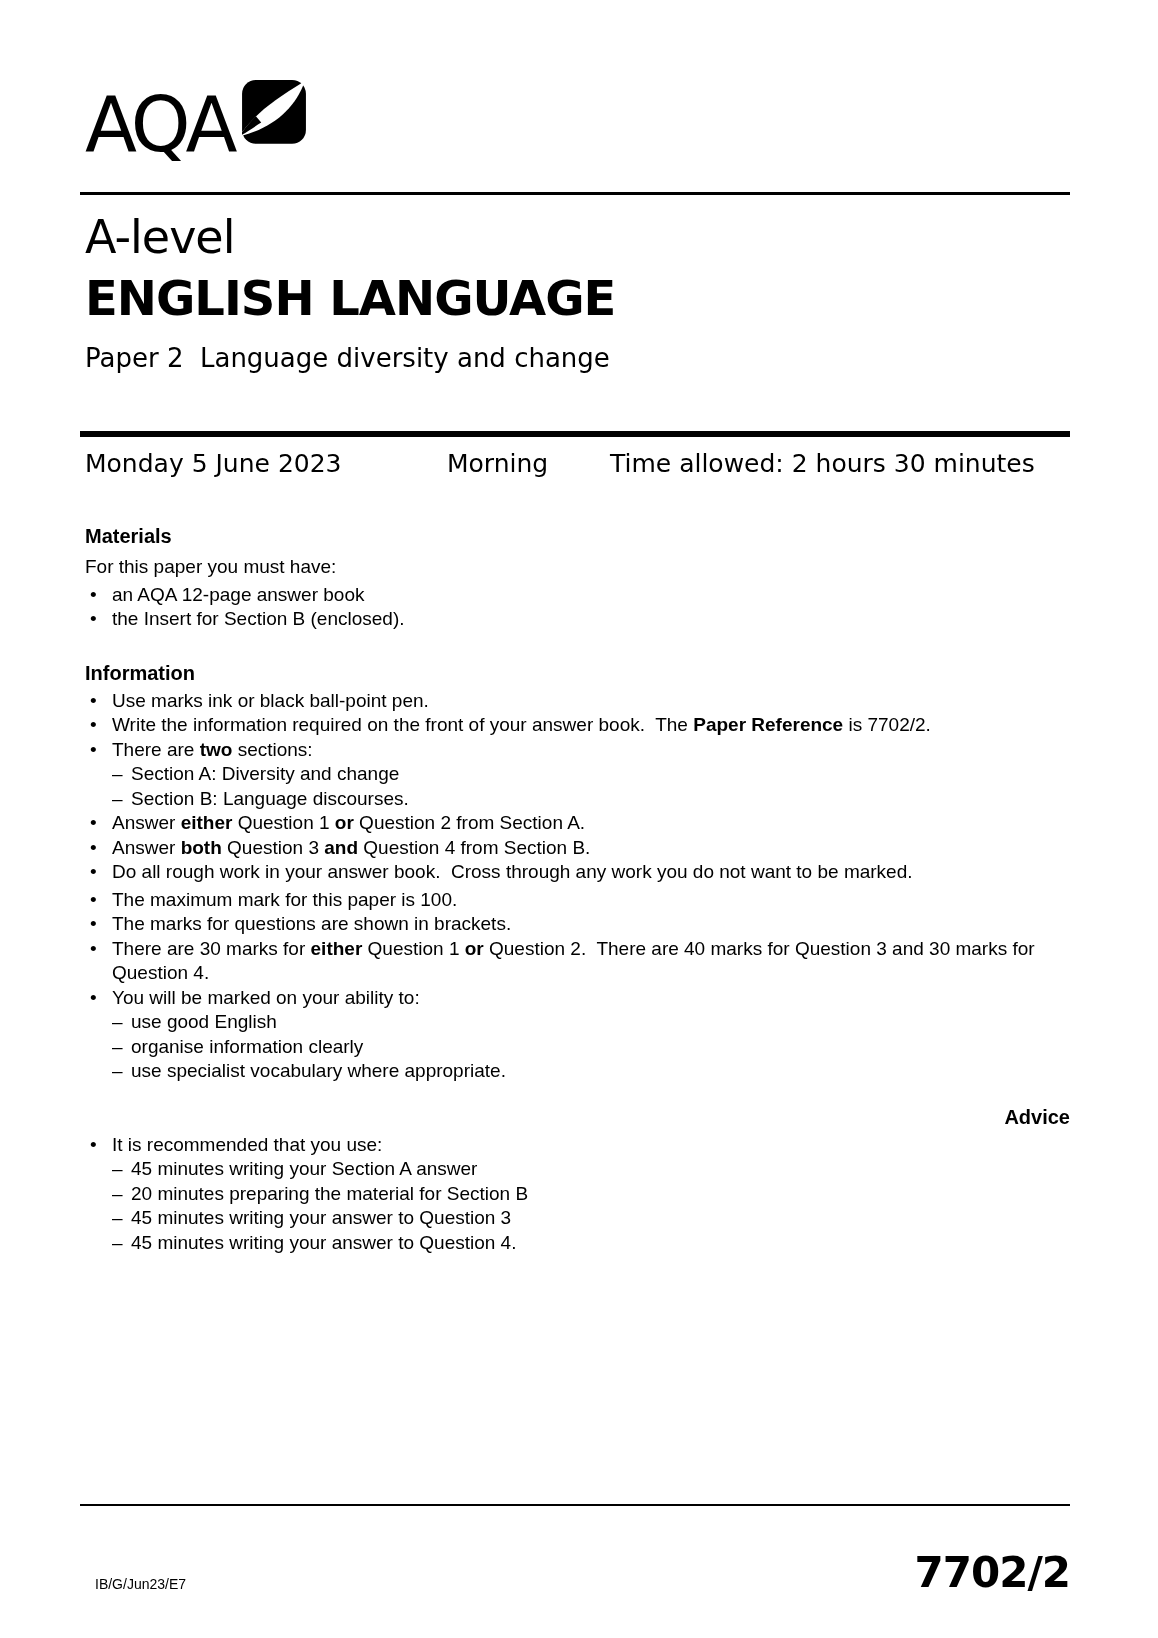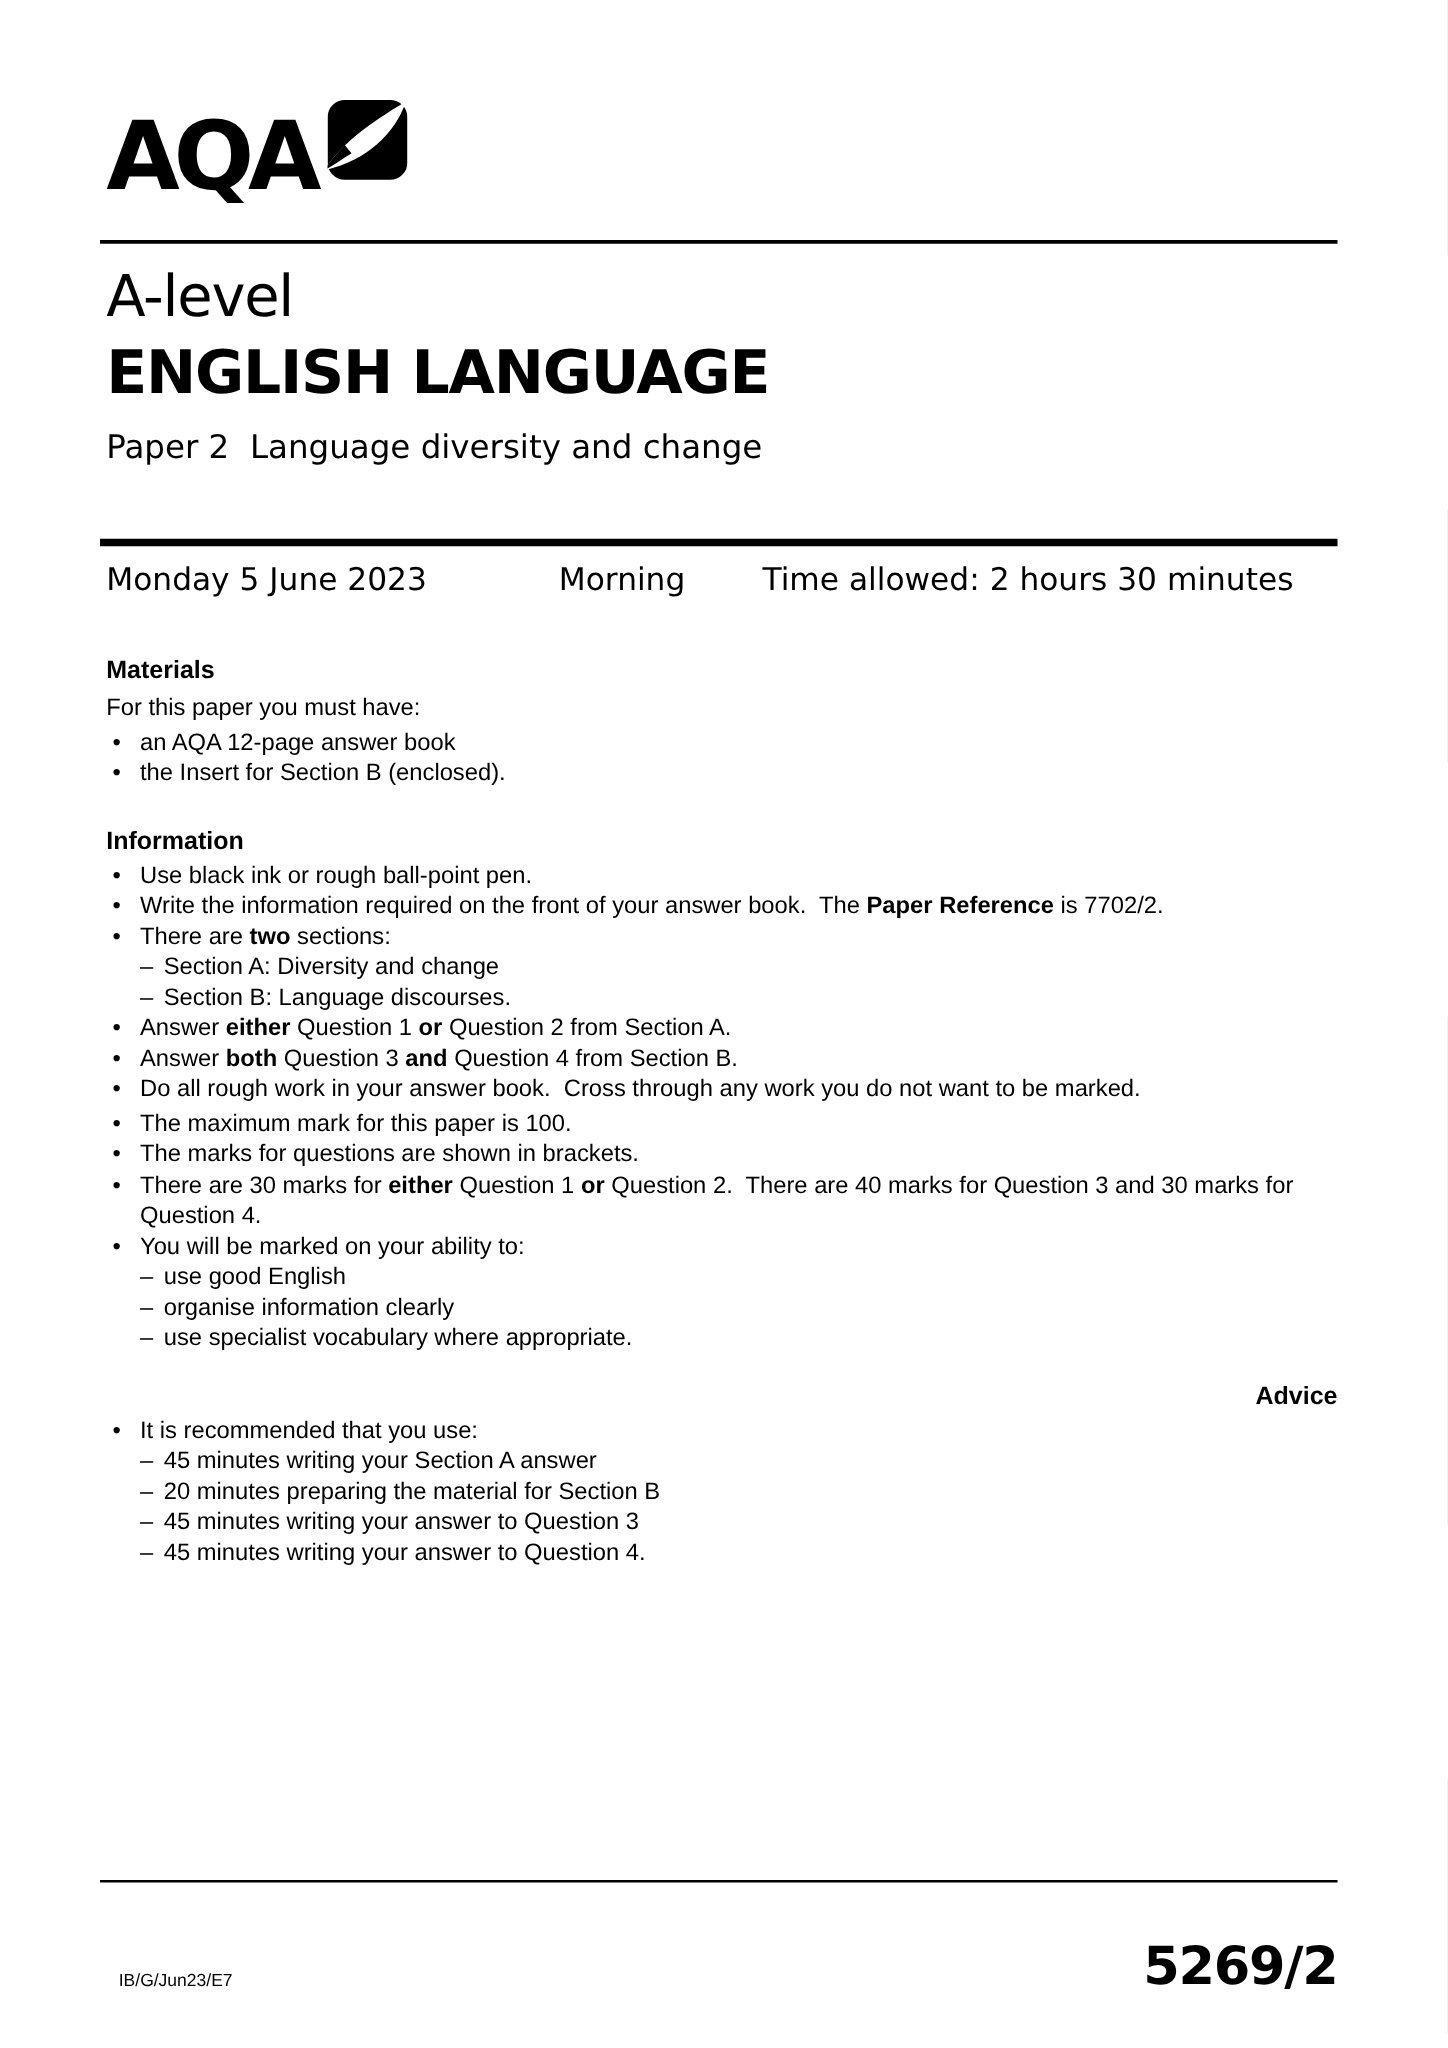--- a/index.html
+++ b/index.html
@@ -11,21 +11,21 @@
     color:#000;
     box-sizing:border-box;
     padding:0 88px 0 80px;
     overflow:hidden;
     font-family:"Liberation Sans", sans-serif;
   }
   
   .logo-row { margin:84px 0 0 5px; display:flex; align-items:flex-start; height:82px; }
   .logo-text {
     font-family:"DejaVu Sans", sans-serif;
-    font-weight:700; font-size:76px; line-height:82px;
+    font-weight:400; font-size:76px; line-height:82px;
     letter-spacing:-5px;
   }
   .leaf { margin:-4px 0 0 10px; }
   
   .rule-thin  { height:3px; background:#000; margin-top:26px; }
   .rule-thick { height:6px; background:#000; margin-top:56px; }
   .bottom-rule { position:absolute; top:1504px; left:80px; right:88px; height:2px; background:#000; }
   
   .qualification {
     margin:16px 0 0 5px;
@@ -112,21 +112,21 @@
     <div class="li">
       <span class="marker">•</span>
       <span class="txt">the Insert for Section B (enclosed).</span>
     </div>
   </div>
 
   <div class="sec-h m-instructions">Information</div>
   <div class="list">
     <div class="li">
       <span class="marker">•</span>
-      <span class="txt"><span>Use black ink or rough ball-point pen.</span></span>
+      <span class="txt"><span>Use marks ink or black ball-point pen.</span></span>
     </div>
     <div class="li">
       <span class="marker">•</span>
       <span class="txt"><span>Write the information required on the front of your answer book.  The </span><span class="b">Paper Reference</span><span> is 7702/2.</span></span>
     </div>
     <div class="li">
       <span class="marker">•</span>
       <span class="txt"><span>There are </span><span class="b">two</span><span> sections:</span></span>
     </div>
     <div class="li sub">
@@ -202,16 +202,16 @@
     </div>
     <div class="li sub">
       <span class="marker">–</span>
       <span class="txt">45 minutes writing your answer to Question 4.</span>
     </div>
   </div>
 
   <div class="bottom-rule"></div>
   <div class="footer-row">
     <span class="footer-code">IB/G/Jun23/E7</span>
-    <span class="paper-ref">5269/2</span>
+    <span class="paper-ref">7702/2</span>
   </div>
 
 </div>
 
 </body></html>

